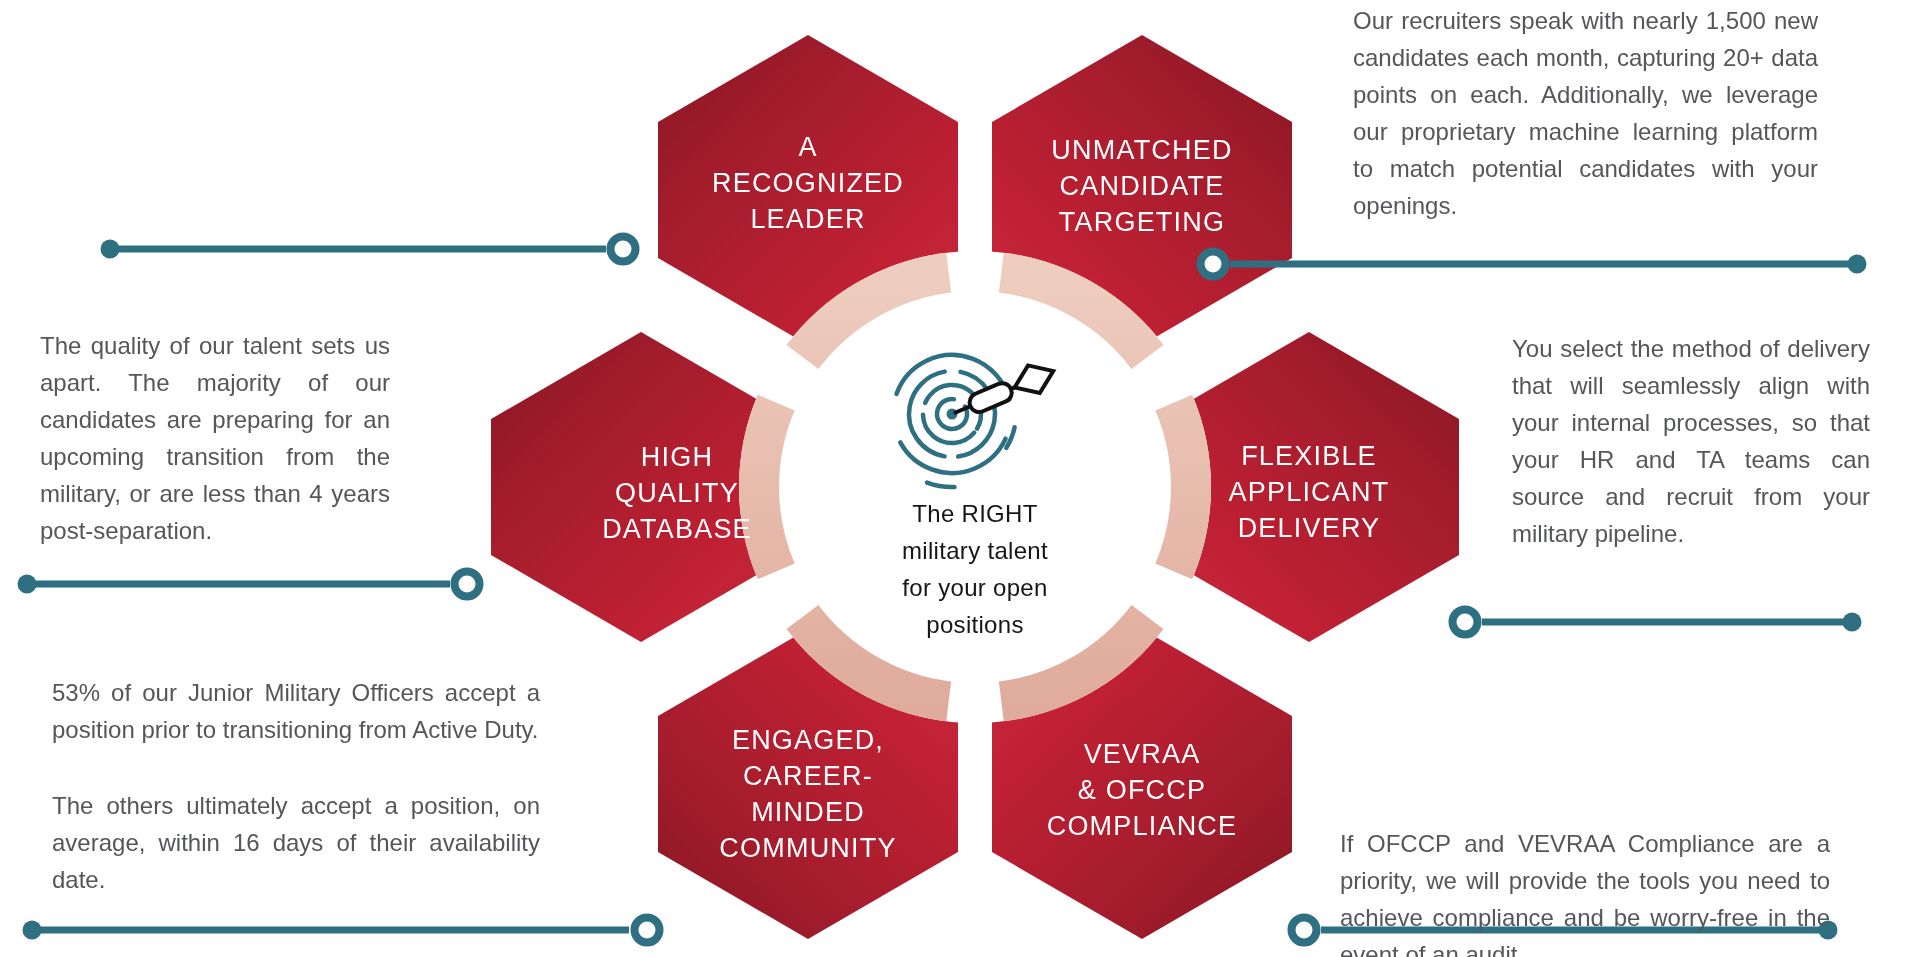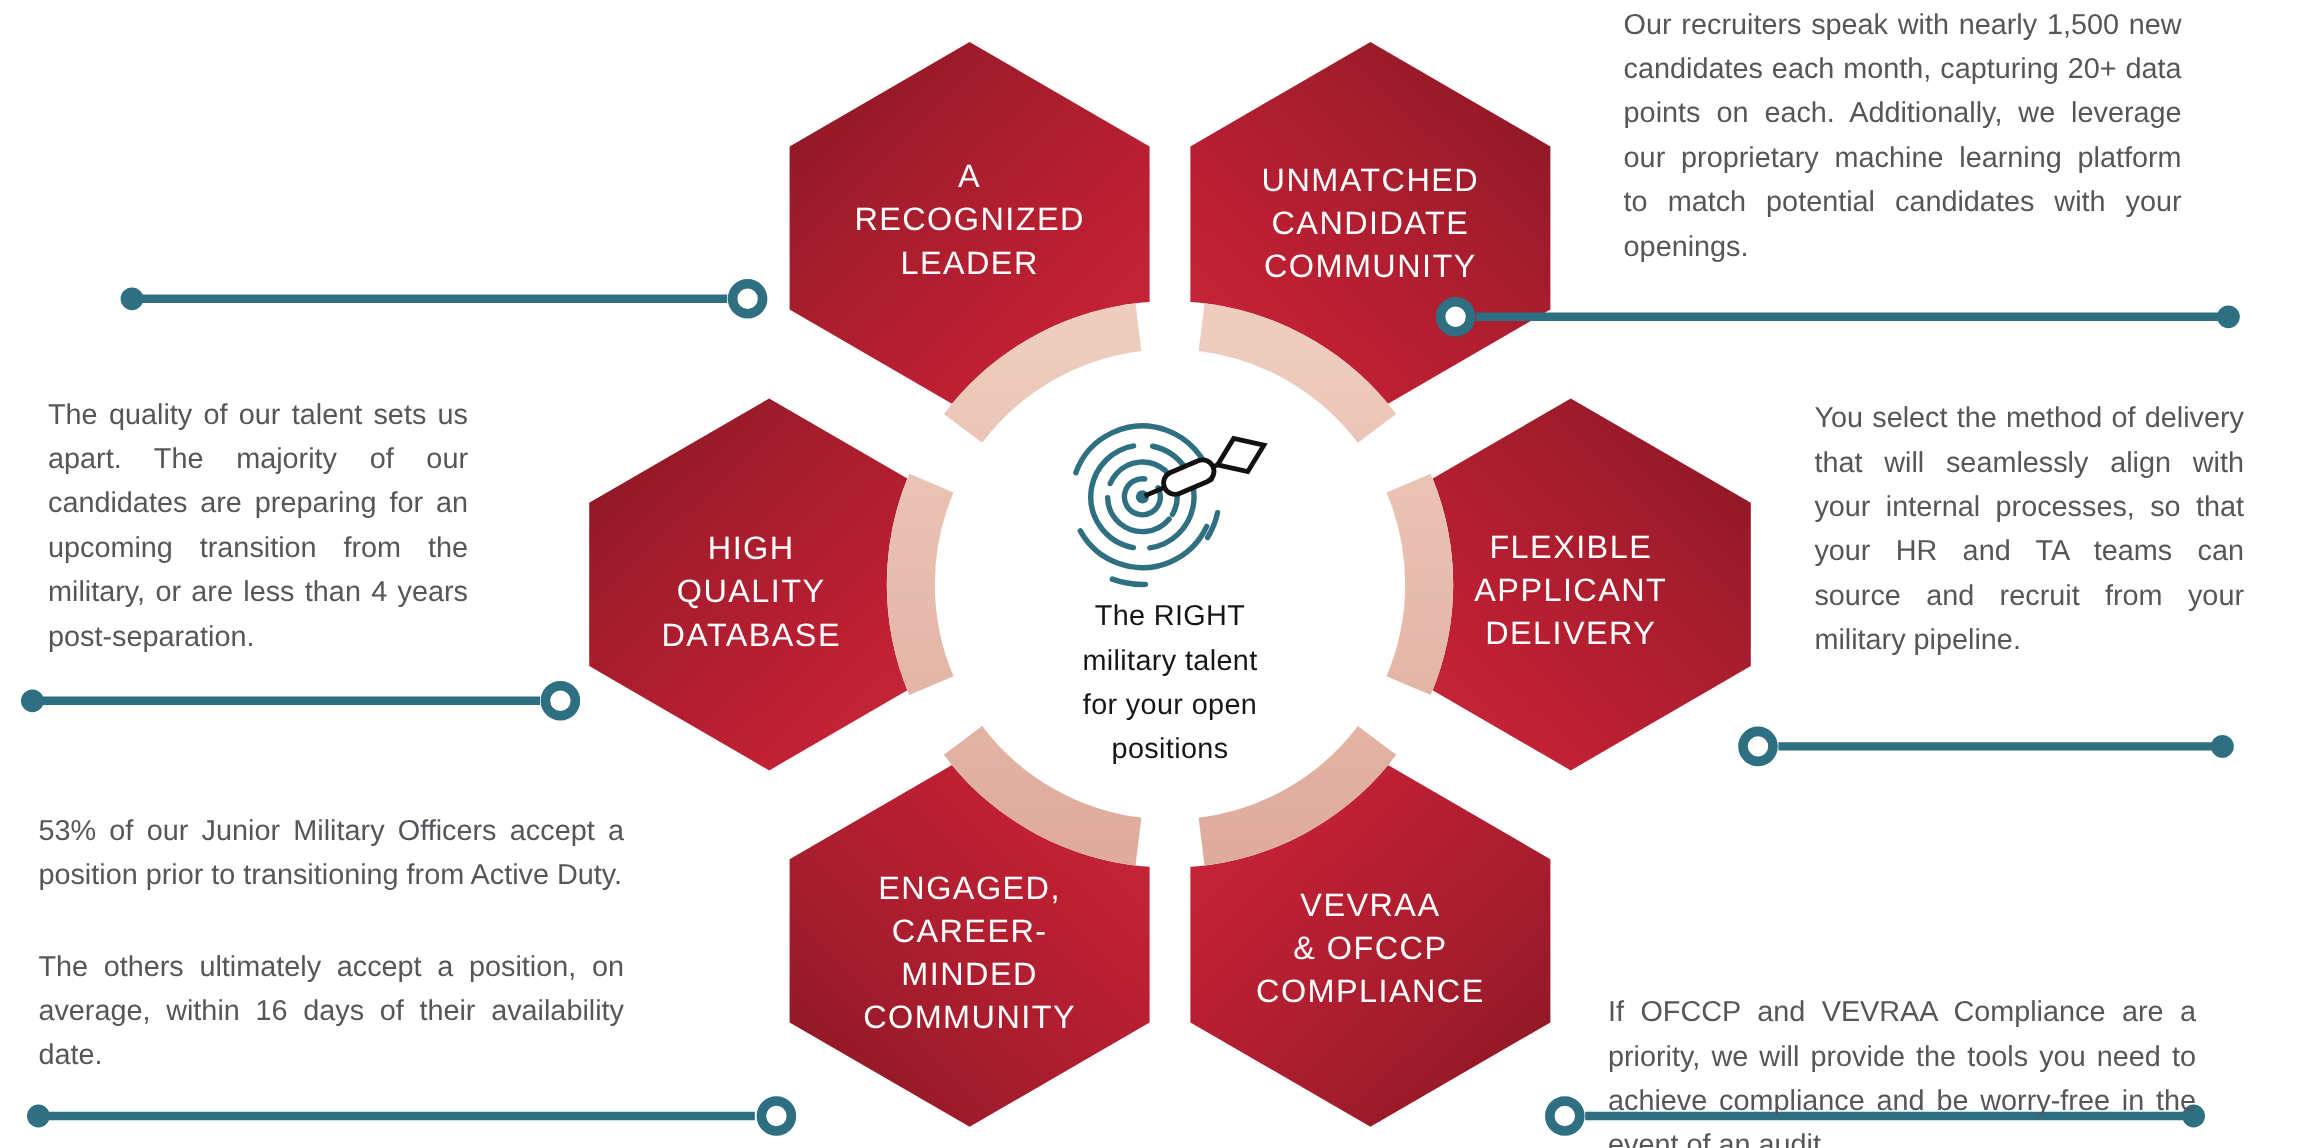--- a/index.html
+++ b/index.html
@@ -143,22 +143,22 @@
         <circle cx="1828" cy="930" r="9.5" fill="#2e6f82" stroke="none"></circle>
       </g>
     </g>
   </svg>
 
   <div class="hexlabel" style="left:808px;top:183px;">A
 RECOGNIZED
 LEADER</div>
   <div class="hexlabel" style="left:1142px;top:186px;">UNMATCHED
 CANDIDATE
-COMMUNITY</div>
-  <div class="hexlabel" style="left:616px;top:493px;padding-left:20px;">HIGH
+TARGETING</div>
+  <div class="hexlabel" style="left:667px;top:493px;padding-left:20px;">HIGH
 QUALITY
 DATABASE</div>
   <div class="hexlabel" style="left:808px;top:794px;">ENGAGED,
 CAREER-
 MINDED
 COMMUNITY</div>
   <div class="hexlabel" style="left:1309px;top:492px;">FLEXIBLE
 APPLICANT
 DELIVERY</div>
   <div class="hexlabel" style="left:1142px;top:790px;">VEVRAA
@@ -166,21 +166,21 @@
 COMPLIANCE</div>
 
   <div class="centerlabel" style="left:975px;top:569px;">The RIGHT
 military talent
 for your open
 positions</div>
 
   <div class="note" style="left:40px;top:327px;width:350px;">
     <p>The quality of our talent sets us apart. The majority of our candidates are preparing for an upcoming transition from the military, or are less than 4 years post-separation.</p>
   </div>
-  <div class="note" style="left:32px;top:674px;width:488px;">
+  <div class="note" style="left:52px;top:674px;width:488px;">
     <p>53% of our Junior Military Officers accept a position prior to transitioning from Active Duty.</p>
     <p>The others ultimately accept a position, on average, within 16 days of their availability date.</p>
   </div>
   <div class="note" style="left:1353px;top:2px;width:465px;">
     <p>Our recruiters speak with nearly 1,500 new candidates each month, capturing 20+ data points on each. Additionally, we leverage our proprietary machine learning platform to match potential candidates with your openings.</p>
   </div>
   <div class="note" style="left:1512px;top:330px;width:358px;">
     <p>You select the method of delivery that will seamlessly align with your internal processes, so that your HR and TA teams can source and recruit from your military pipeline.</p>
   </div>
   <div class="note" style="left:1340px;top:777px;width:490px;margin-top:48px;">

